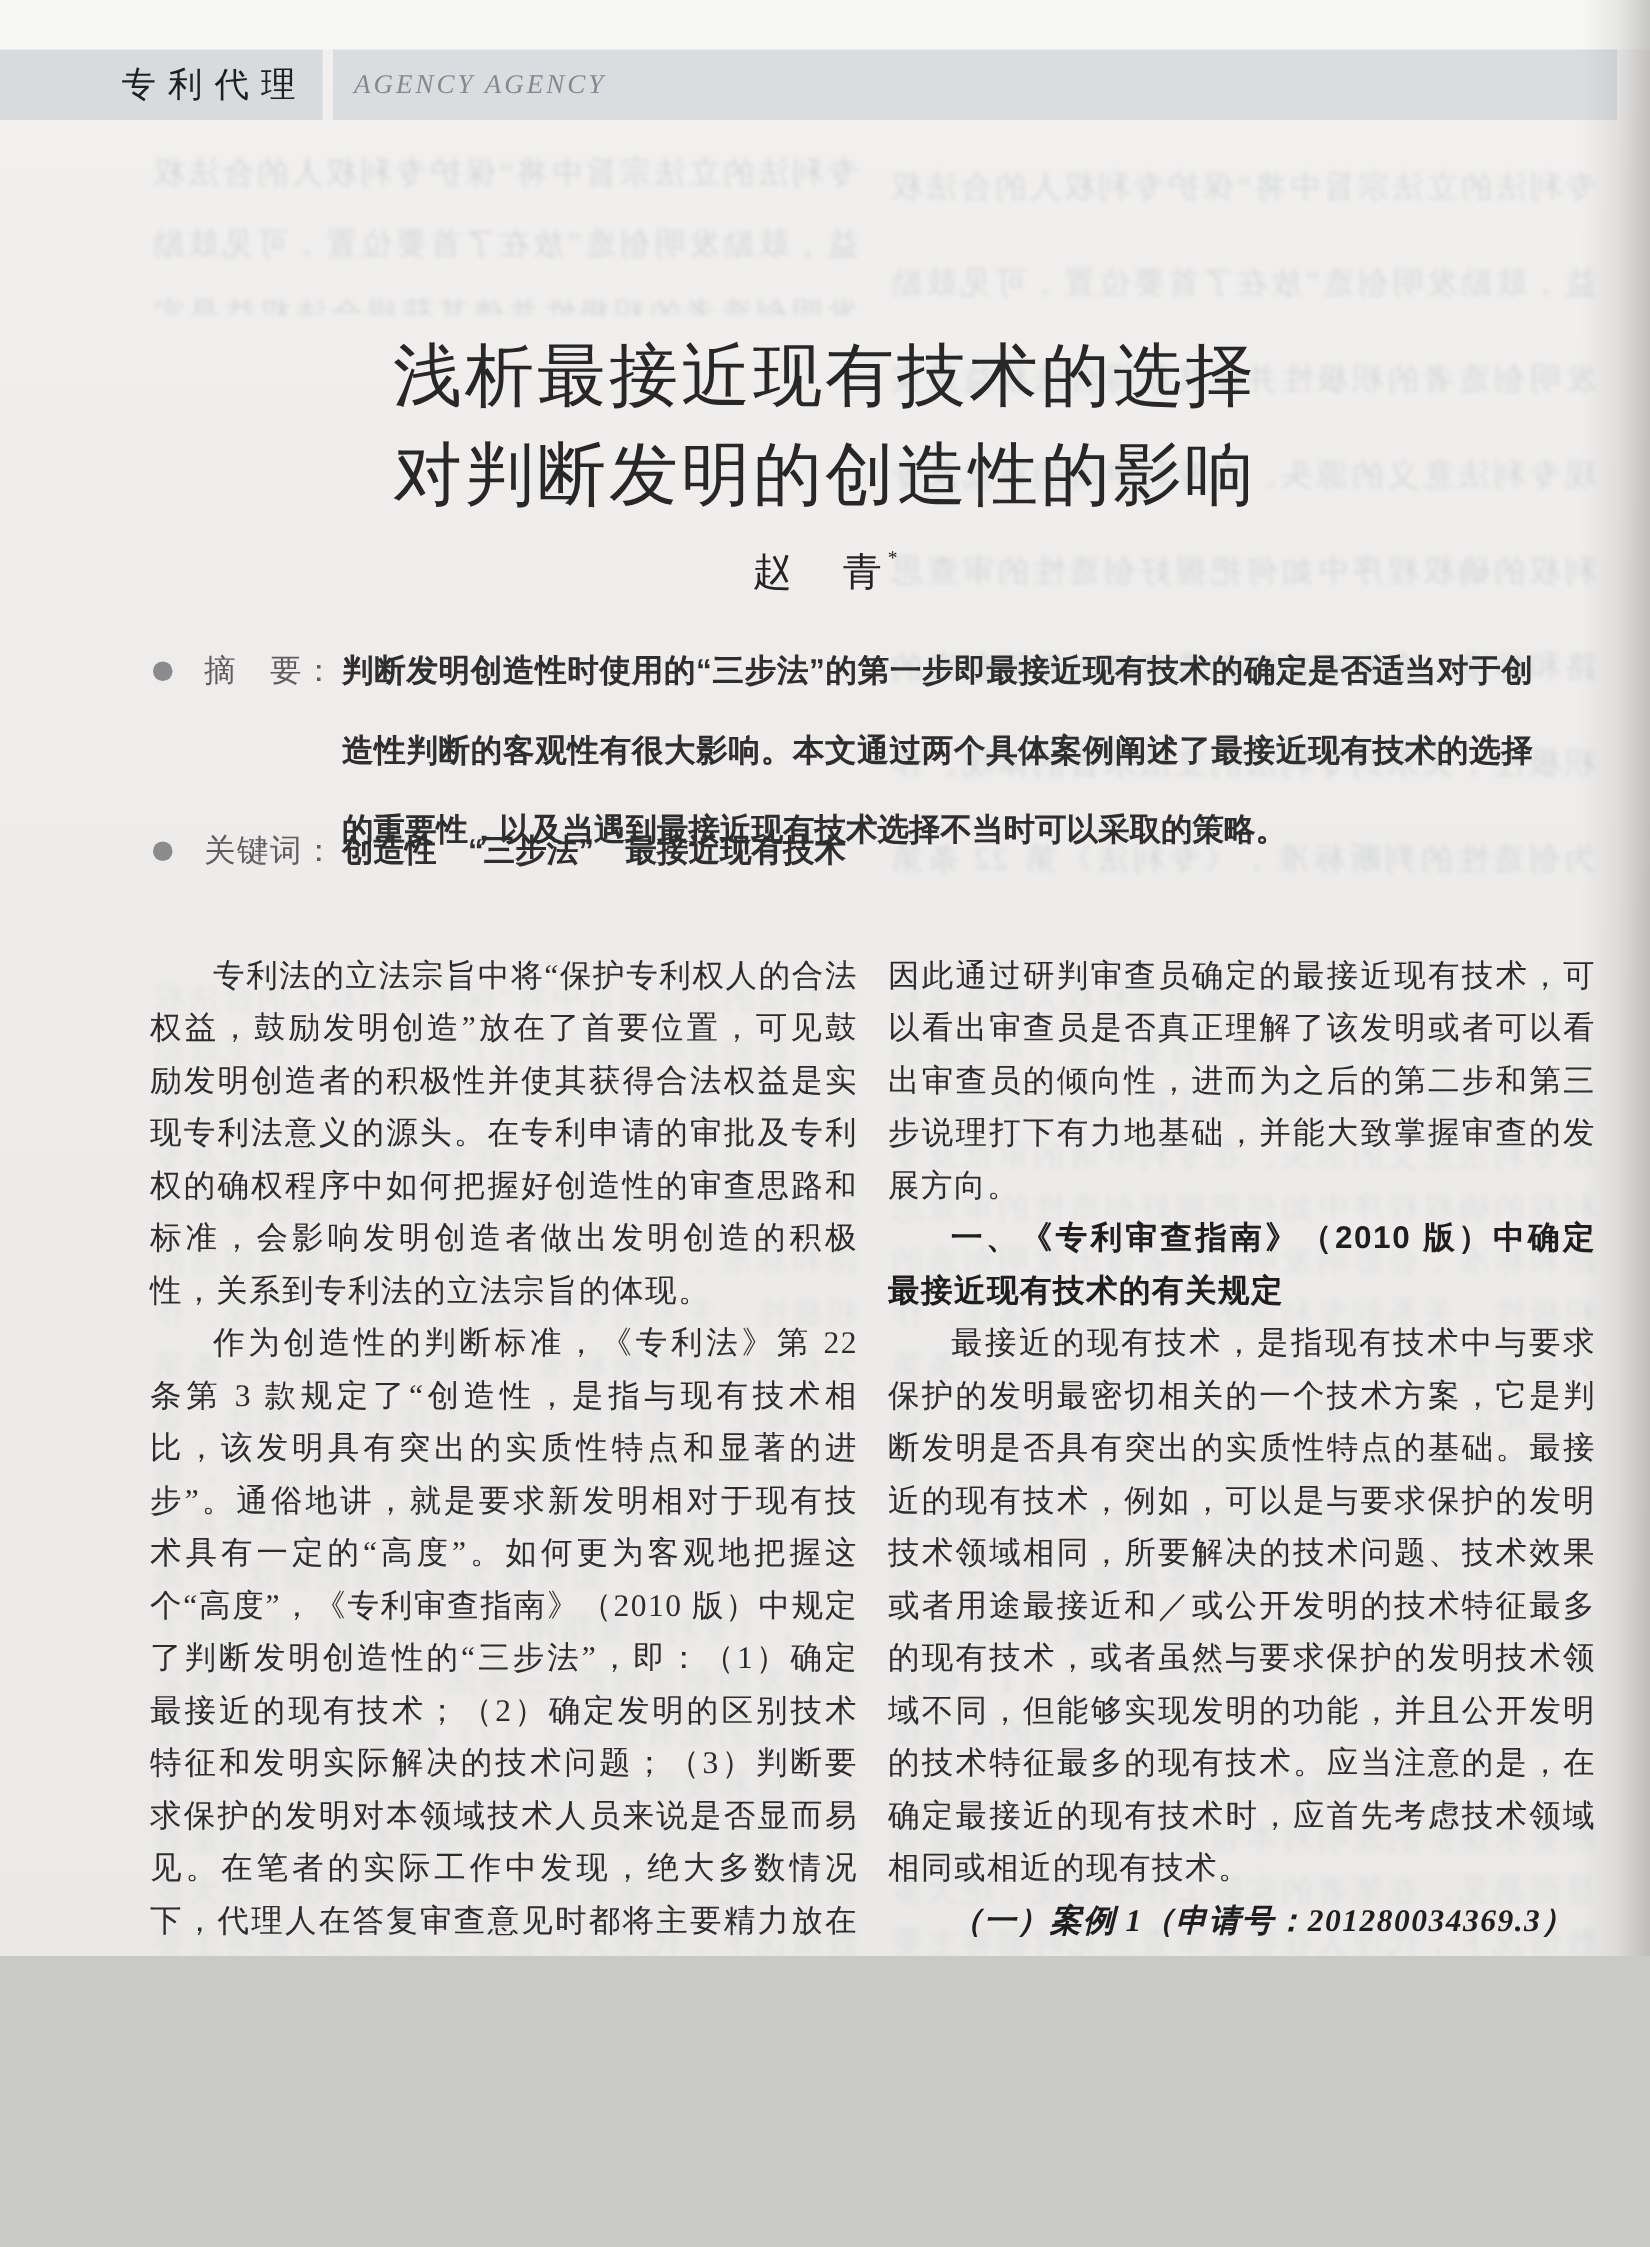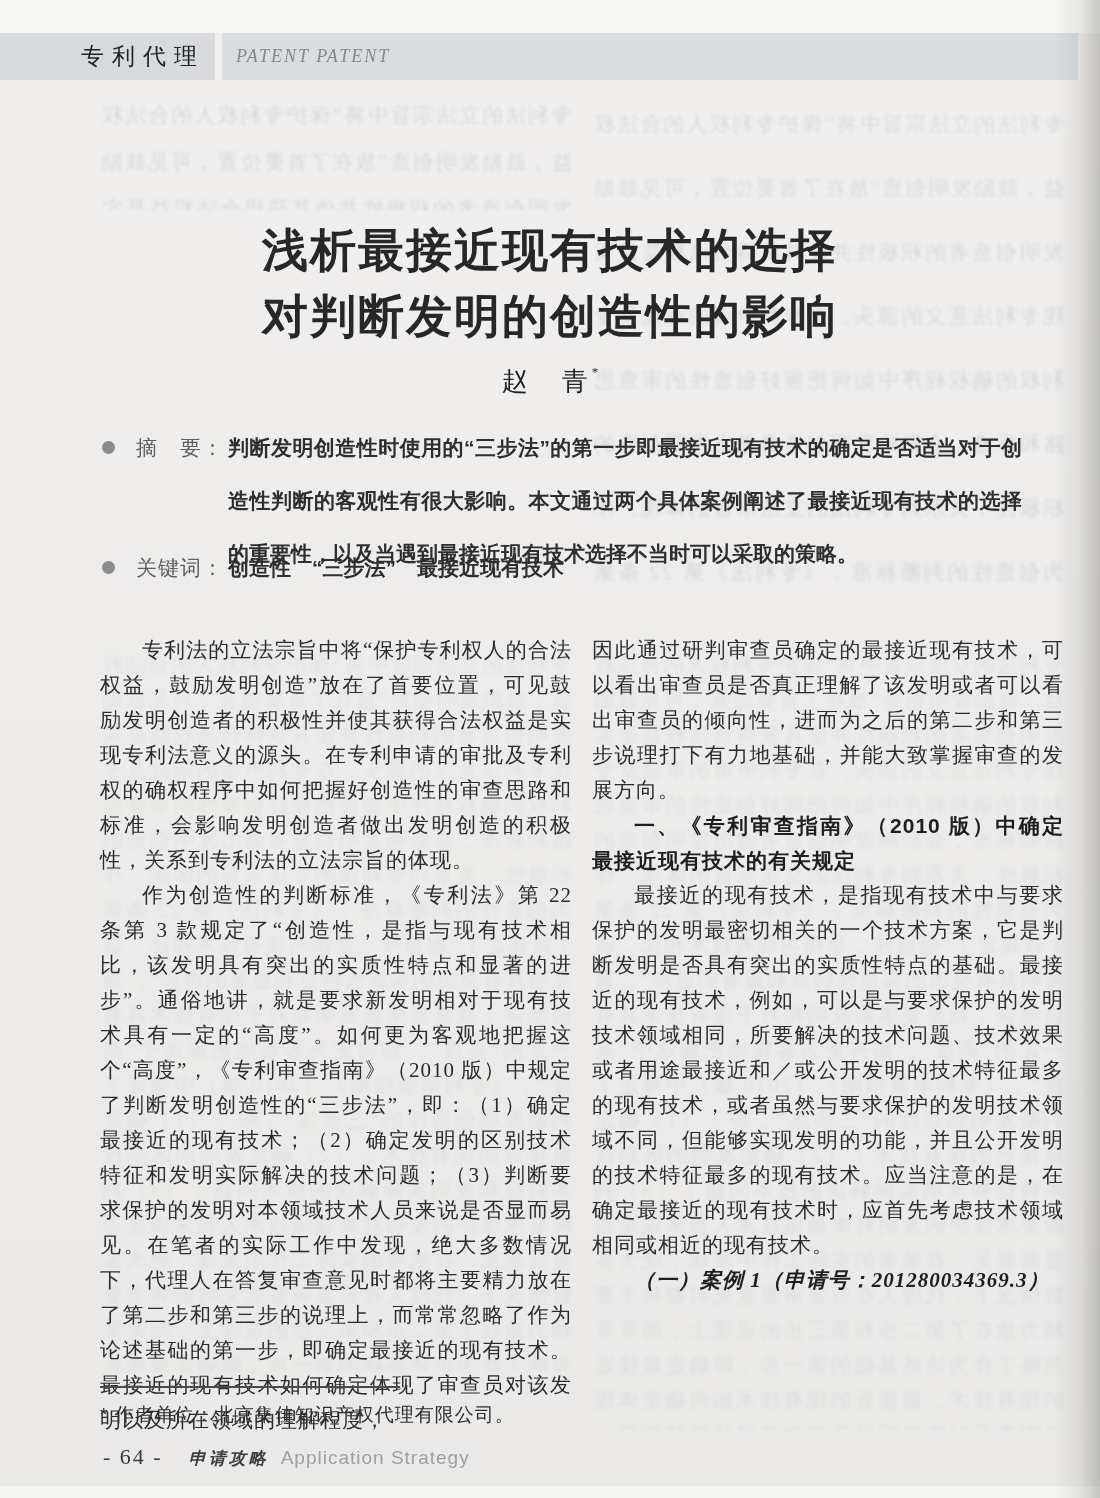--- a/index.html
+++ b/index.html
@@ -1,17 +1,17 @@
 <!DOCTYPE html>
 <html><head>
 <meta charset="utf-8">
 <style>
   html,body{margin:0;padding:0;background:#c9c9c7;}
   .page{
-    position:relative;width:1100px;height:1498px;overflow:hidden;
+    position:relative;width:1100px;height:1304px;overflow:hidden;
     background:linear-gradient(180deg,#f1f0ee 0%,#edecea 45%,#eae9e7 100%);
     font-family:"Liberation Serif","DejaVu Serif",serif;
   }
   .top-strip{position:absolute;left:0;top:0;width:100%;height:33px;background:#f7f7f5;z-index:2;}
   .bottom-strip{position:absolute;left:0;top:1486px;width:100%;height:12px;background:#f4f4f2;z-index:2;}
   .edge-shadow{position:absolute;right:0;top:0;width:46px;height:100%;z-index:3;pointer-events:none;
     background:linear-gradient(90deg,rgba(80,80,78,0) 0%,rgba(80,80,78,0.10) 55%,rgba(60,60,58,0.26) 100%);}
 
   
   .band{position:absolute;top:33px;height:47px;z-index:2;}
@@ -26,21 +26,21 @@
   .bleed{position:absolute;z-index:1;transform:scaleX(-1);color:#93a2af;filter:blur(1.4px);
     font-size:21px;line-height:47px;text-align:justify;overflow:hidden;pointer-events:none;
     letter-spacing:2px;font-family:"Liberation Serif","DejaVu Serif",serif;}
   .bleed-a{left:100px;top:92px;width:472px;height:118px;opacity:.30;}
   .bleed-b{left:592px;top:92px;width:472px;height:532px;opacity:.28;line-height:64px;}
   .bleed-c{left:100px;top:648px;width:472px;height:724px;opacity:.13;line-height:35px;}
   .bleed-d{left:592px;top:648px;width:472px;height:782px;opacity:.15;line-height:35px;}
 
   
   .title{position:absolute;left:0;width:100%;text-align:center;z-index:2;color:#272727;
-    font-weight:bold;font-size:46px;letter-spacing:2px;font-family:"Liberation Serif","DejaVu Serif",serif;}
+    font-weight:normal;font-size:46px;letter-spacing:2px;font-family:"Liberation Serif","DejaVu Serif",serif;}
   .title-1{top:220px;} .title-2{top:286px;}
   .author{position:absolute;top:364px;left:0;width:100%;text-align:center;z-index:2;
     font-size:26px;color:#232323;letter-spacing:4px;}
   .author sup{font-size:13px;vertical-align:14px;letter-spacing:0;}
 
   
   .meta-block{position:absolute;left:100px;width:922px;z-index:2;}
   .abstract{top:432px;}
   .keywords{top:552px;}
   .dot{position:absolute;left:2px;top:9px;width:13px;height:13px;border-radius:50%;background:#8b8b8f;}
@@ -80,21 +80,21 @@
 
   <div class="bleed bleed-a" aria-hidden="true">专利法的立法宗旨中将“保护专利权人的合法权益，鼓励发明创造”放在了首要位置，可见鼓励发明创造者的积极性并使其获得合法权益是实现专利法意义的源头。在专利申请的审批及专利权的确权程序中如何把握好创造性的审查思路和标准，会影响发明创造者做出发明创造的积极性，关系到专利法的立法宗旨的体现。作为创造性的判断标准，《专利法》第 22 条第 3 款规定了“创造性，是指与现有技术相比，该发明具有突出的实质性特点和显著的进步”。通俗地讲，就是要求新发明相对于现有技术具有一定的“高度”。如何更为客观地把握这个“高度”，《专利审查指南》（2010 版）中规定了判断发明创造性的“三步法”，即：（1）确定最接近的现有技术；（2）确定发明的区别技术特征和发明实际解决的技术问题；（3）判断要求保护的发明对本领域技术人员来说是否显而易见。在笔者的实际工作中发现，绝大多数情况下，代理人在答复审查意见时都将主要精力放在了第二步和第三步的说理上，而常常忽略了作为论述基础的第一步，即确定最接近的现有技术。最接近的现有技术如何确定体现了审查员对该发明以及所在领域的理解程度，最接近的现有技术，是指现有技术中与要求保护的发明最密切相关的一个技术方案，它是判断发明是否具有突出的实质性特点的基础。最接近的现有技术，例如，可以是与要求保护的发明技术领域相同，所要解决的技术问题、技术效果或者用途最接近和／或公开发明的技术特征最多的现有技术，或者虽然与要求保护的发明技术领域不同，但能够实现发明的功能，并且公开发明的技术特征最多的现有技术。应当注意的是，在确定最接近的现有技术时，应首先考虑技术领域相同或相近的现有技术。</div>
   <div class="bleed bleed-b" aria-hidden="true">专利法的立法宗旨中将“保护专利权人的合法权益，鼓励发明创造”放在了首要位置，可见鼓励发明创造者的积极性并使其获得合法权益是实现专利法意义的源头。在专利申请的审批及专利权的确权程序中如何把握好创造性的审查思路和标准，会影响发明创造者做出发明创造的积极性，关系到专利法的立法宗旨的体现。作为创造性的判断标准，《专利法》第 22 条第 3 款规定了“创造性，是指与现有技术相比，该发明具有突出的实质性特点和显著的进步”。通俗地讲，就是要求新发明相对于现有技术具有一定的“高度”。如何更为客观地把握这个“高度”，《专利审查指南》（2010 版）中规定了判断发明创造性的“三步法”，即：（1）确定最接近的现有技术；（2）确定发明的区别技术特征和发明实际解决的技术问题；（3）判断要求保护的发明对本领域技术人员来说是否显而易见。在笔者的实际工作中发现，绝大多数情况下，代理人在答复审查意见时都将主要精力放在了第二步和第三步的说理上，而常常忽略了作为论述基础的第一步，即确定最接近的现有技术。最接近的现有技术如何确定体现了审查员对该发明以及所在领域的理解程度，最接近的现有技术，是指现有技术中与要求保护的发明最密切相关的一个技术方案，它是判断发明是否具有突出的实质性特点的基础。最接近的现有技术，例如，可以是与要求保护的发明技术领域相同，所要解决的技术问题、技术效果或者用途最接近和／或公开发明的技术特征最多的现有技术，或者虽然与要求保护的发明技术领域不同，但能够实现发明的功能，并且公开发明的技术特征最多的现有技术。应当注意的是，在确定最接近的现有技术时，应首先考虑技术领域相同或相近的现有技术。</div>
   <div class="bleed bleed-c" aria-hidden="true">专利法的立法宗旨中将“保护专利权人的合法权益，鼓励发明创造”放在了首要位置，可见鼓励发明创造者的积极性并使其获得合法权益是实现专利法意义的源头。在专利申请的审批及专利权的确权程序中如何把握好创造性的审查思路和标准，会影响发明创造者做出发明创造的积极性，关系到专利法的立法宗旨的体现。作为创造性的判断标准，《专利法》第 22 条第 3 款规定了“创造性，是指与现有技术相比，该发明具有突出的实质性特点和显著的进步”。通俗地讲，就是要求新发明相对于现有技术具有一定的“高度”。如何更为客观地把握这个“高度”，《专利审查指南》（2010 版）中规定了判断发明创造性的“三步法”，即：（1）确定最接近的现有技术；（2）确定发明的区别技术特征和发明实际解决的技术问题；（3）判断要求保护的发明对本领域技术人员来说是否显而易见。在笔者的实际工作中发现，绝大多数情况下，代理人在答复审查意见时都将主要精力放在了第二步和第三步的说理上，而常常忽略了作为论述基础的第一步，即确定最接近的现有技术。最接近的现有技术如何确定体现了审查员对该发明以及所在领域的理解程度，最接近的现有技术，是指现有技术中与要求保护的发明最密切相关的一个技术方案，它是判断发明是否具有突出的实质性特点的基础。最接近的现有技术，例如，可以是与要求保护的发明技术领域相同，所要解决的技术问题、技术效果或者用途最接近和／或公开发明的技术特征最多的现有技术，或者虽然与要求保护的发明技术领域不同，但能够实现发明的功能，并且公开发明的技术特征最多的现有技术。应当注意的是，在确定最接近的现有技术时，应首先考虑技术领域相同或相近的现有技术。</div>
   <div class="bleed bleed-d" aria-hidden="true">专利法的立法宗旨中将“保护专利权人的合法权益，鼓励发明创造”放在了首要位置，可见鼓励发明创造者的积极性并使其获得合法权益是实现专利法意义的源头。在专利申请的审批及专利权的确权程序中如何把握好创造性的审查思路和标准，会影响发明创造者做出发明创造的积极性，关系到专利法的立法宗旨的体现。作为创造性的判断标准，《专利法》第 22 条第 3 款规定了“创造性，是指与现有技术相比，该发明具有突出的实质性特点和显著的进步”。通俗地讲，就是要求新发明相对于现有技术具有一定的“高度”。如何更为客观地把握这个“高度”，《专利审查指南》（2010 版）中规定了判断发明创造性的“三步法”，即：（1）确定最接近的现有技术；（2）确定发明的区别技术特征和发明实际解决的技术问题；（3）判断要求保护的发明对本领域技术人员来说是否显而易见。在笔者的实际工作中发现，绝大多数情况下，代理人在答复审查意见时都将主要精力放在了第二步和第三步的说理上，而常常忽略了作为论述基础的第一步，即确定最接近的现有技术。最接近的现有技术如何确定体现了审查员对该发明以及所在领域的理解程度，最接近的现有技术，是指现有技术中与要求保护的发明最密切相关的一个技术方案，它是判断发明是否具有突出的实质性特点的基础。最接近的现有技术，例如，可以是与要求保护的发明技术领域相同，所要解决的技术问题、技术效果或者用途最接近和／或公开发明的技术特征最多的现有技术，或者虽然与要求保护的发明技术领域不同，但能够实现发明的功能，并且公开发明的技术特征最多的现有技术。应当注意的是，在确定最接近的现有技术时，应首先考虑技术领域相同或相近的现有技术。</div>
 
   <div class="band band-left">
     <span>专利代理</span>
   </div>
   <div class="band band-right">
-    <span>PATENT PATENT</span>
+    <span>AGENCY AGENCY</span>
   </div>
 
   <div class="title title-1">浅析最接近现有技术的选择</div>
   <div class="title title-2">对判断发明的创造性的影响</div>
 
   <div class="author">
     <span>赵　青</span><sup>*</sup>
   </div>
 
   <div class="meta-block abstract">

